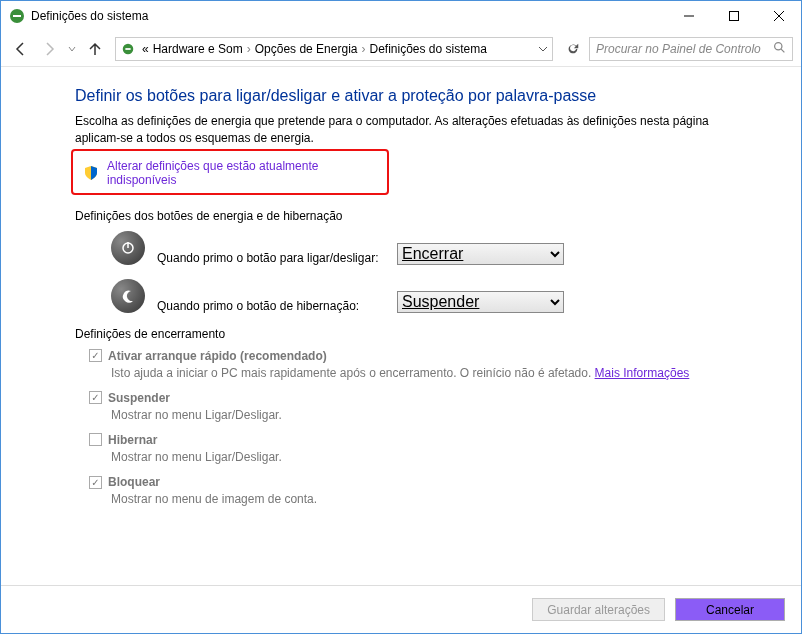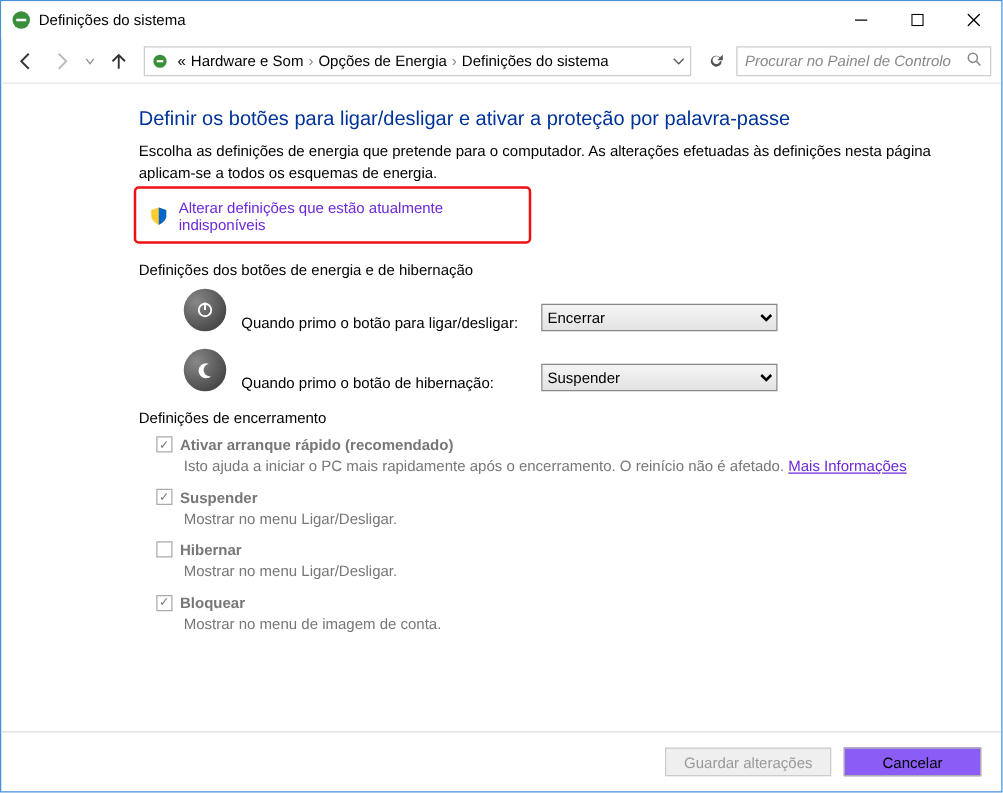--- a/index.html
+++ b/index.html
@@ -81,21 +81,21 @@
     color: #888;
     gap: 8px;
   }
   .searchbox span.text { flex:1; font-style: italic; }
   
   .content {
     flex: 1;
     overflow: auto;
     padding: 20px 24px 10px 24px;
   }
-  .inner { margin-left: 86px; margin-right: 30px; }
+  .inner { margin-left: 50px; margin-right: 30px; }
   .heading {
     color: #003399;
     font-size: 16px;
     margin-bottom: 8px;
   }
   .intro {
     margin-bottom: 2px;
     line-height: 1.4;
   }
   .redbox {
@@ -121,25 +121,26 @@
   }
   .round-icon {
     width: 34px; height: 34px;
     border-radius: 50%;
     background: radial-gradient(circle at 30% 30%, #888, #333);
     display:flex; align-items:center; justify-content:center;
     color:#fff;
   }
   .opt-label { width: 228px; }
   select.combo {
-    width: 189px;
+    width: 167px;
     height: 22px;
-    font-size: 12px;
+    font-size: 16px;
     border: 1px solid #888;
     background: linear-gradient(#f5f5f5, #e3e3e3);
+    text-decoration: underline;
   }
   .shutdown-list { margin-left: 14px; }
   .sd-item { margin: 6px 0 10px 0; }
   .sd-head { display: flex; align-items: center; gap: 6px; color: #777; }
   .sd-head strong { font-weight: 600; }
   .sd-sub { margin-left: 22px; color: #777; margin-top: 2px; line-height:1.35; }
   .cb {
     width: 13px; height: 13px;
     border: 1px solid #aaa;
     display:flex; align-items:center; justify-content:center;

